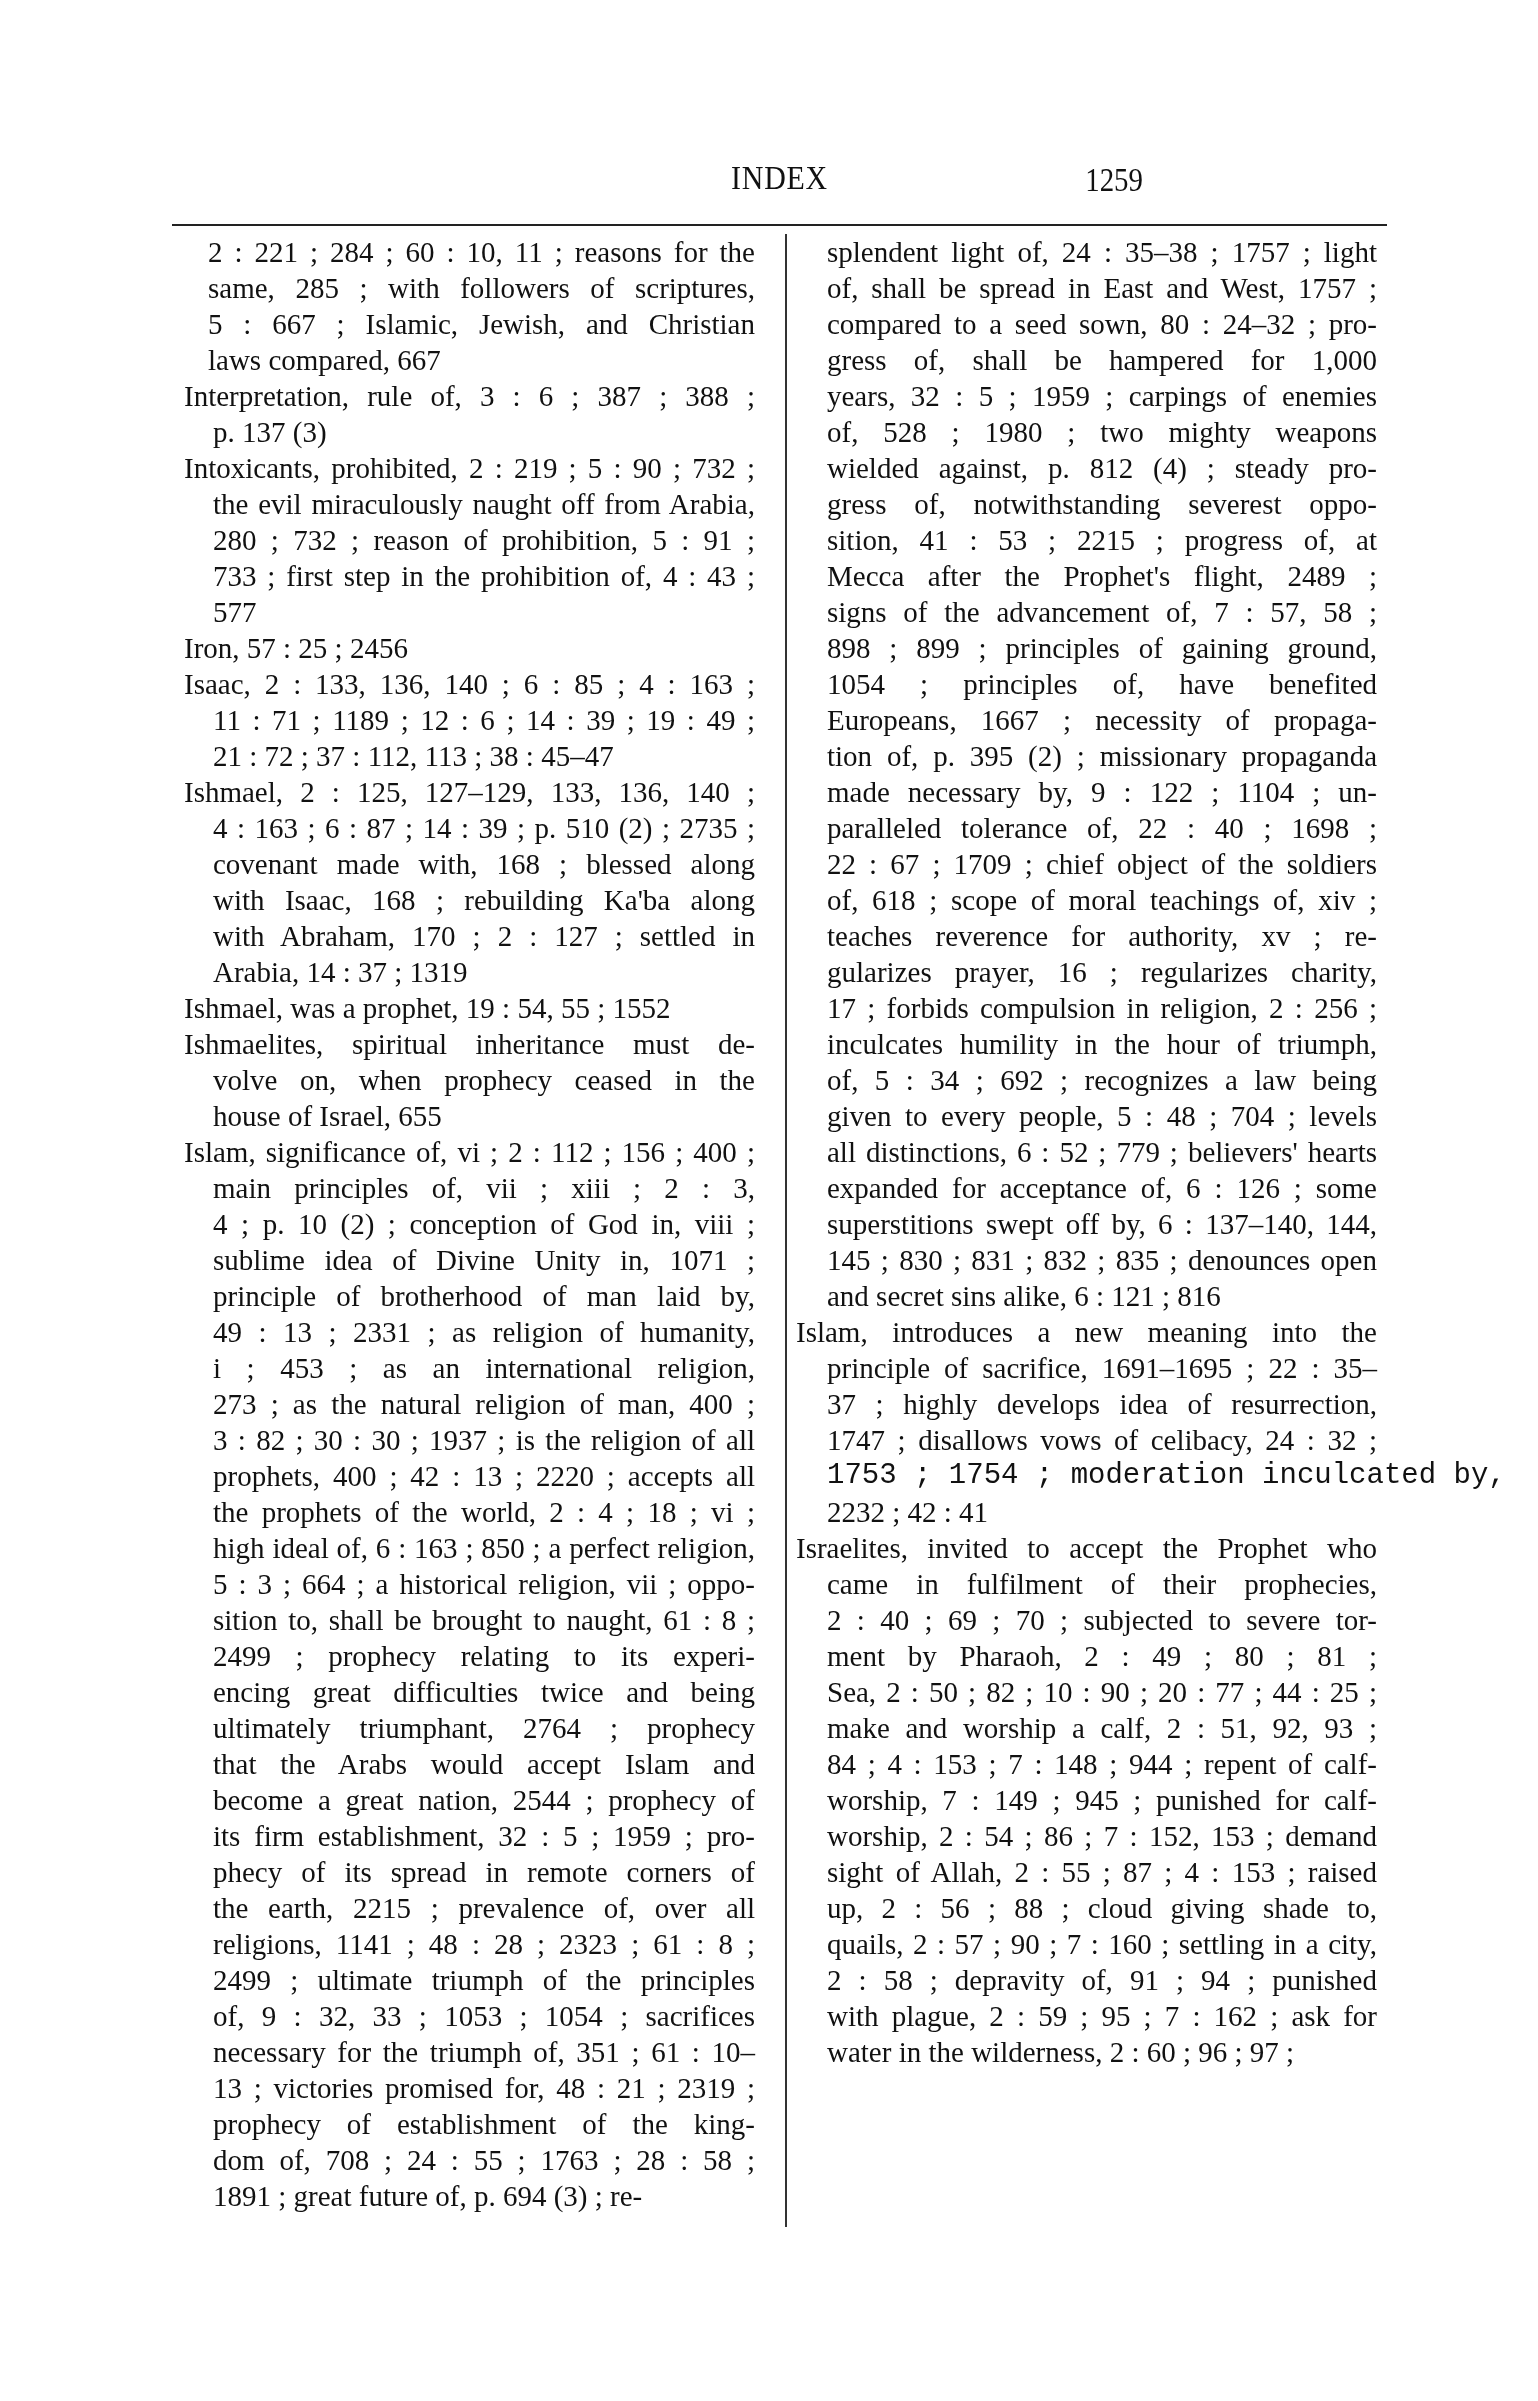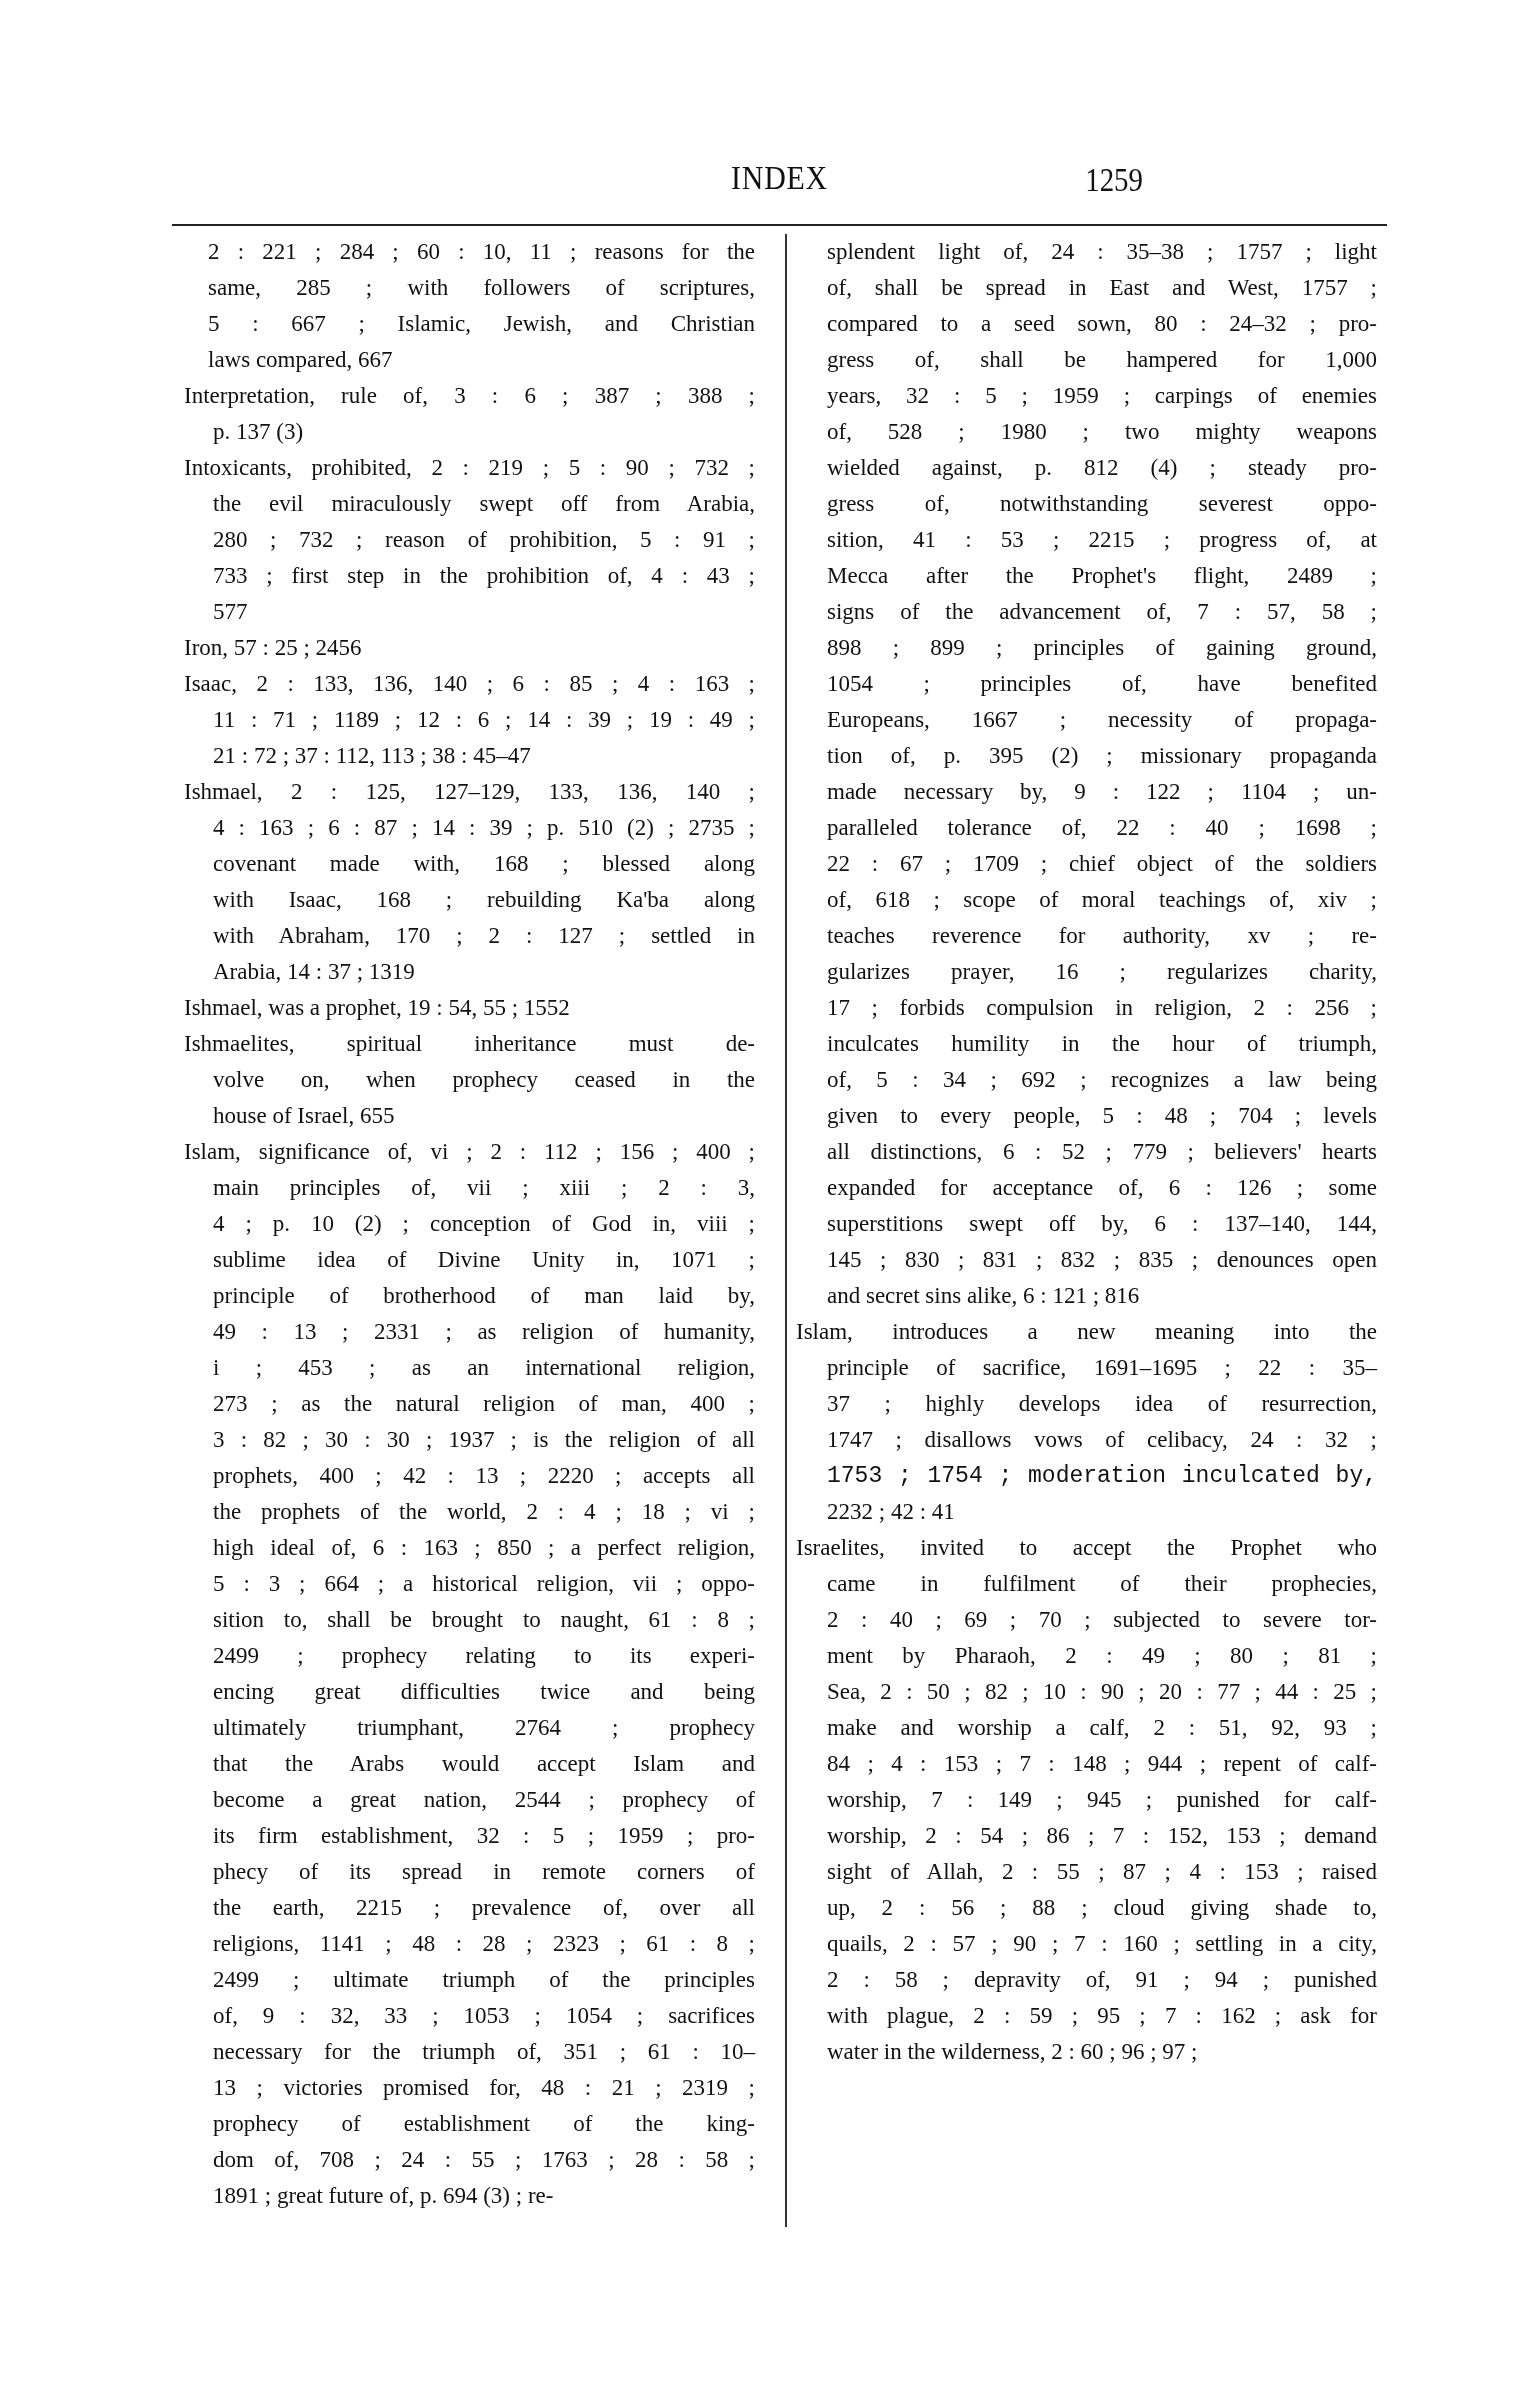--- a/index.html
+++ b/index.html
@@ -21,21 +21,21 @@
   }
   .head-rule {
     position: absolute; top: 224px; left: 172px; width: 1215px; height: 1.8px;
     background: #222222;
   }
   .col-divider {
     position: absolute; left: 785px; top: 234px; width: 1.8px; height: 1993px;
     background: #333333;
   }
   .column {
-    position: absolute; top: 234px; font-size: 23px; line-height: 36px;
+    position: absolute; top: 234px; font-size: 29px; line-height: 36px;
     text-align: justify;
   }
   .col-left { left: 184px; width: 571px; }
   .col-right { left: 796px; width: 581px; }
   .entry {
     margin: 0; padding-left: 29px; text-indent: -29px;
     text-align: justify; hyphens: none;
   }
   .entry.continued { text-indent: 0; }
   .col-left .entry.continued { padding-left: 24px; }
@@ -61,21 +61,21 @@
       <span class="line">same, 285 ; with followers of scriptures,</span>
       <span class="line">5 : 667 ; Islamic, Jewish, and Christian</span>
       <span class="line last">laws compared, 667</span>
     </p>
     <p class="entry" style="text-indent: 0px;">
       <span class="line" style="margin-left: -29px; text-indent: 0px;">Interpretation, rule of, 3 : 6 ; 387 ; 388 ;</span>
       <span class="line last" style="text-indent: 0px;">p. 137 (3)</span>
     </p>
     <p class="entry" style="text-indent: 0px;">
       <span class="line" style="margin-left: -29px; text-indent: 0px;">Intoxicants, prohibited, 2 : 219 ; 5 : 90 ; 732 ;</span>
-      <span class="line" style="text-indent: 0px;">the evil miraculously swept off from Arabia,</span>
+      <span class="line" style="text-indent: 0px;">the evil miraculously naught off from Arabia,</span>
       <span class="line" style="text-indent: 0px;">280 ; 732 ; reason of prohibition, 5 : 91 ;</span>
       <span class="line" style="text-indent: 0px;">733 ; first step in the prohibition of, 4 : 43 ;</span>
       <span class="line last" style="text-indent: 0px;">577</span>
     </p>
     <p class="entry" style="text-indent: 0px;">
       <span class="line last" style="margin-left: -29px; text-indent: 0px;">Iron, 57 : 25 ; 2456</span>
     </p>
     <p class="entry" style="text-indent: 0px;">
       <span class="line" style="margin-left: -29px; text-indent: 0px; font-family: Liberation Serif, serif;">Isaac, 2 : 133, 136, 140 ; 6 : 85 ; 4 : 163 ;</span>
       <span class="line" style="text-indent: 0px;">11 : 71 ; 1189 ; 12 : 6 ; 14 : 39 ; 19 : 49 ;</span>

